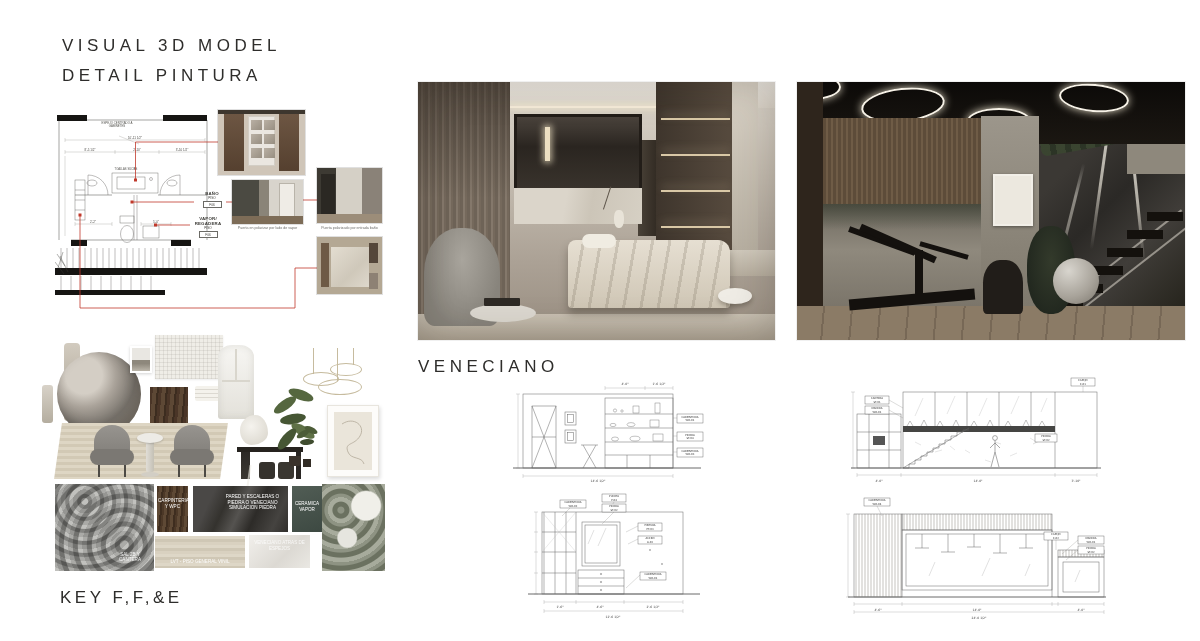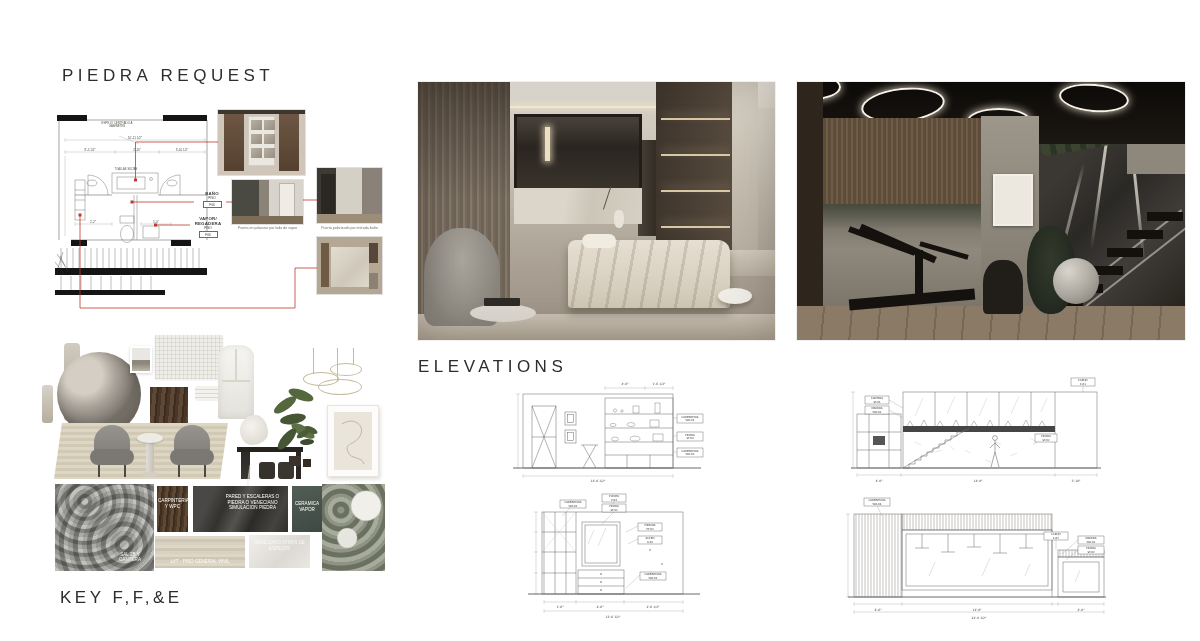--- a/index.html
+++ b/index.html
@@ -174,22 +174,23 @@
 
   
   .elev{position:absolute;}
   .elev text{font-family:"DejaVu Sans",sans-serif;}
 </style>
 </head>
 <body>
 
 <div class="board">
 
-  <div class="t t-v2">PIEDRA REQUEST</div>
-  <div class="t t-elev">ELEVATIONS</div>
+  <div class="t t-v1">VISUAL 3D MODEL</div>
+  <div class="t t-v2">DETAIL PINTURA</div>
+  <div class="t t-elev">VENECIANO</div>
   <div class="t t-key">KEY F,F,&amp;E</div>
 
   <svg class="plan-svg" width="165" height="190" viewBox="0 0 165 190">
     <g>
       <g stroke="#4a4a46" stroke-width="0.5" fill="none">
         <path d="M4,14 H152 M4,14 V134 M152,14 V134 M16,134 H136 M20,89 H57 M103,89 H152"></path>
       </g>
       <g fill="#161513">
         <rect x="2" y="9" width="30" height="6"></rect>
           <rect x="108" y="9" width="44" height="6"></rect>

